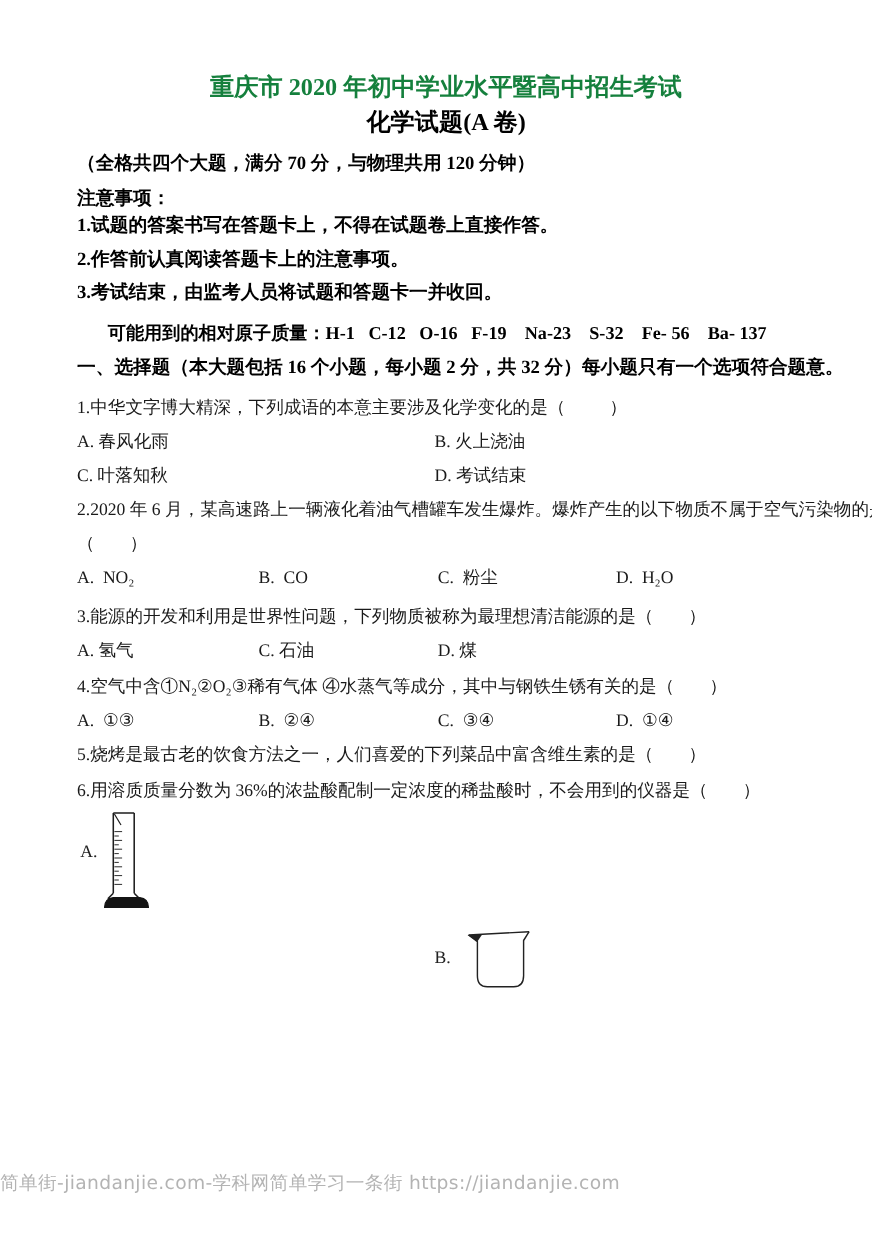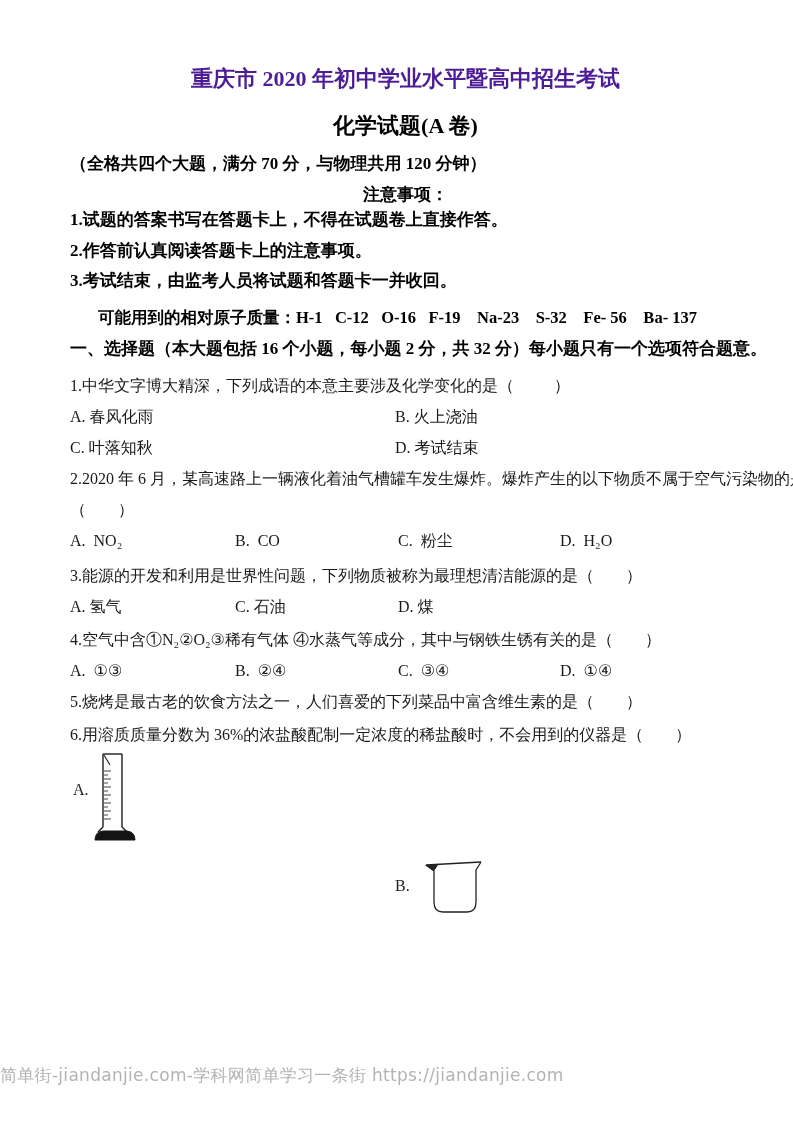--- a/index.html
+++ b/index.html
@@ -8,34 +8,34 @@
     background: #ffffff;
     position: relative;
     overflow: hidden;
     font-family: "Liberation Serif", "DejaVu Serif", serif;
     color: #1a1a1a;
   }
   .doc { padding: 66px 52px 0 70px; }
 
   .title {
     font-size: 22px; font-weight: bold; text-align: center;
-    line-height: 26px; color: #4c1d95; white-space: pre;
+    line-height: 26px; color: #15803d; white-space: pre;
   }
   .subtitle {
     font-size: 22px; font-weight: bold; text-align: center;
-    line-height: 26px; color: #000; margin-top: 21px; white-space: pre;
+    line-height: 26px; color: #000; margin-top: 6px; white-space: pre;
   }
   .info {
     font-size: 17px; font-weight: bold; text-align: left;
     line-height: 22px; color: #000; margin-top: 14px; white-space: pre;
   }
 
   .notice-heading {
     font-size: 17px; font-weight: bold; color: #000;
-    line-height: 20px; margin-top: 10px; white-space: pre; text-align: center;
+    line-height: 20px; margin-top: 10px; white-space: pre;
   }
   .notice-item {
     font-size: 17px; font-weight: bold; color: #000;
     line-height: 30.5px; white-space: pre;
   }
   .atomic {
     font-size: 16.5px; font-weight: bold; color: #000;
     line-height: 30px; margin-top: 6px; white-space: pre; margin-left: 28px;
   }
   .section-heading {

